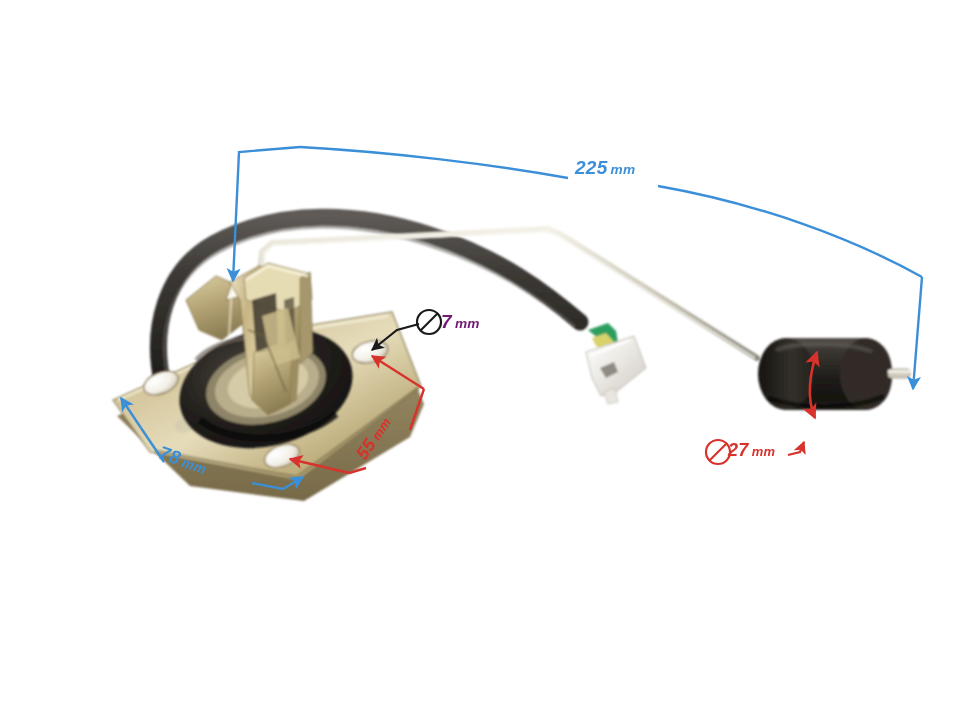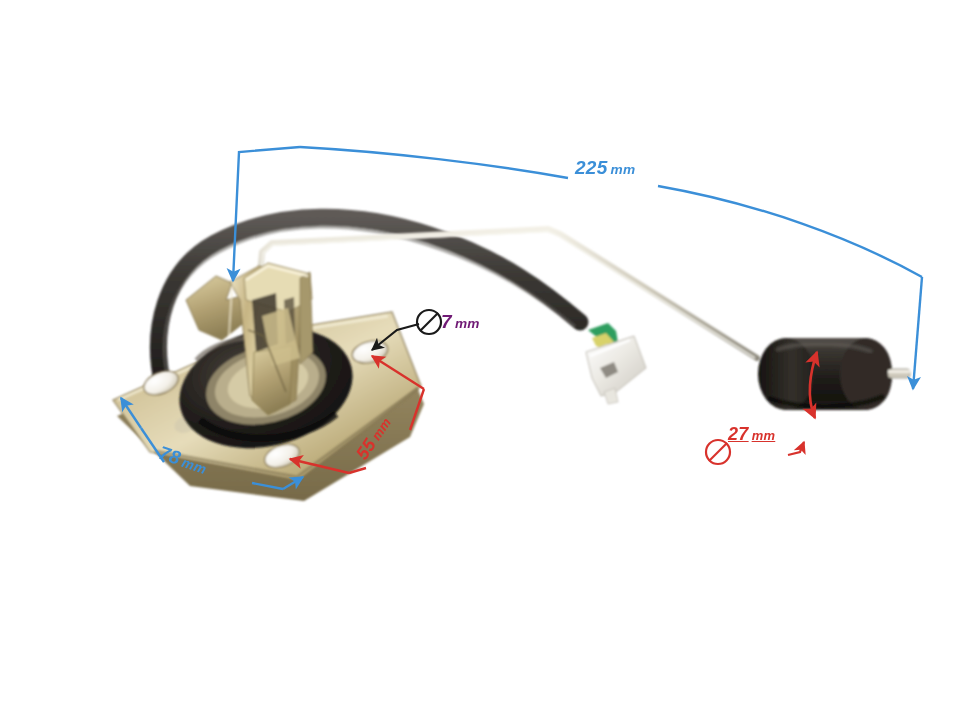--- a/index.html
+++ b/index.html
@@ -59,23 +59,22 @@
     left: 352px; top: 452px;
     font-size: 18px;
     transform: rotate(-56deg);
     transform-origin: left top;
   }
   #lbl-7 {
     left: 441px; top: 311px;
     font-size: 19px;
   }
   #lbl-27 {
-    left: 728px; top: 424px;
+    left: 728px; top: 440px;
     font-size: 18px;
-    text-decoration: underline;
   }
 </style>
 </head>
 <body>
 
 <div id="stage">
 
   <svg id="photo" viewBox="0 0 960 720">
     <defs>
 

